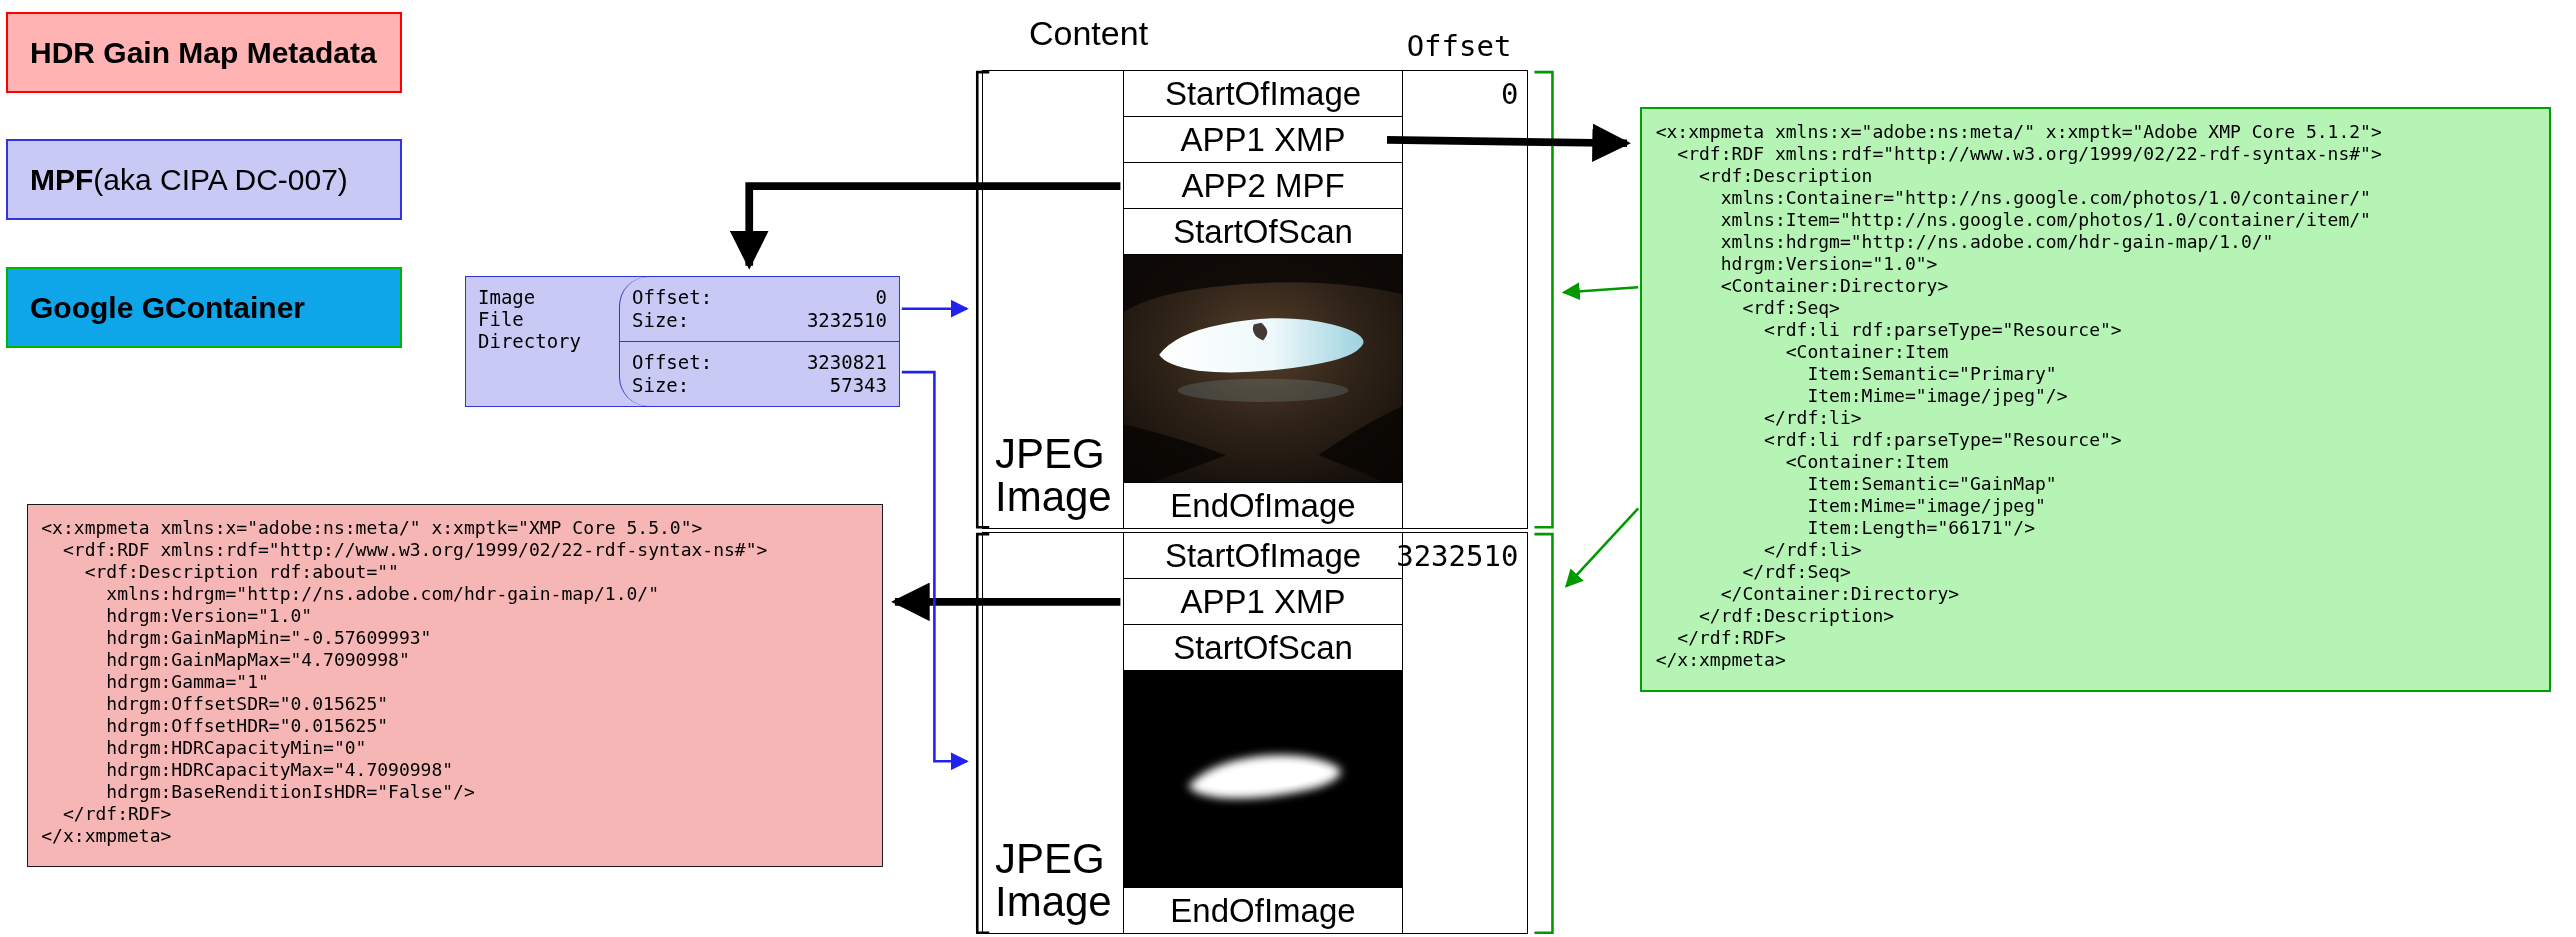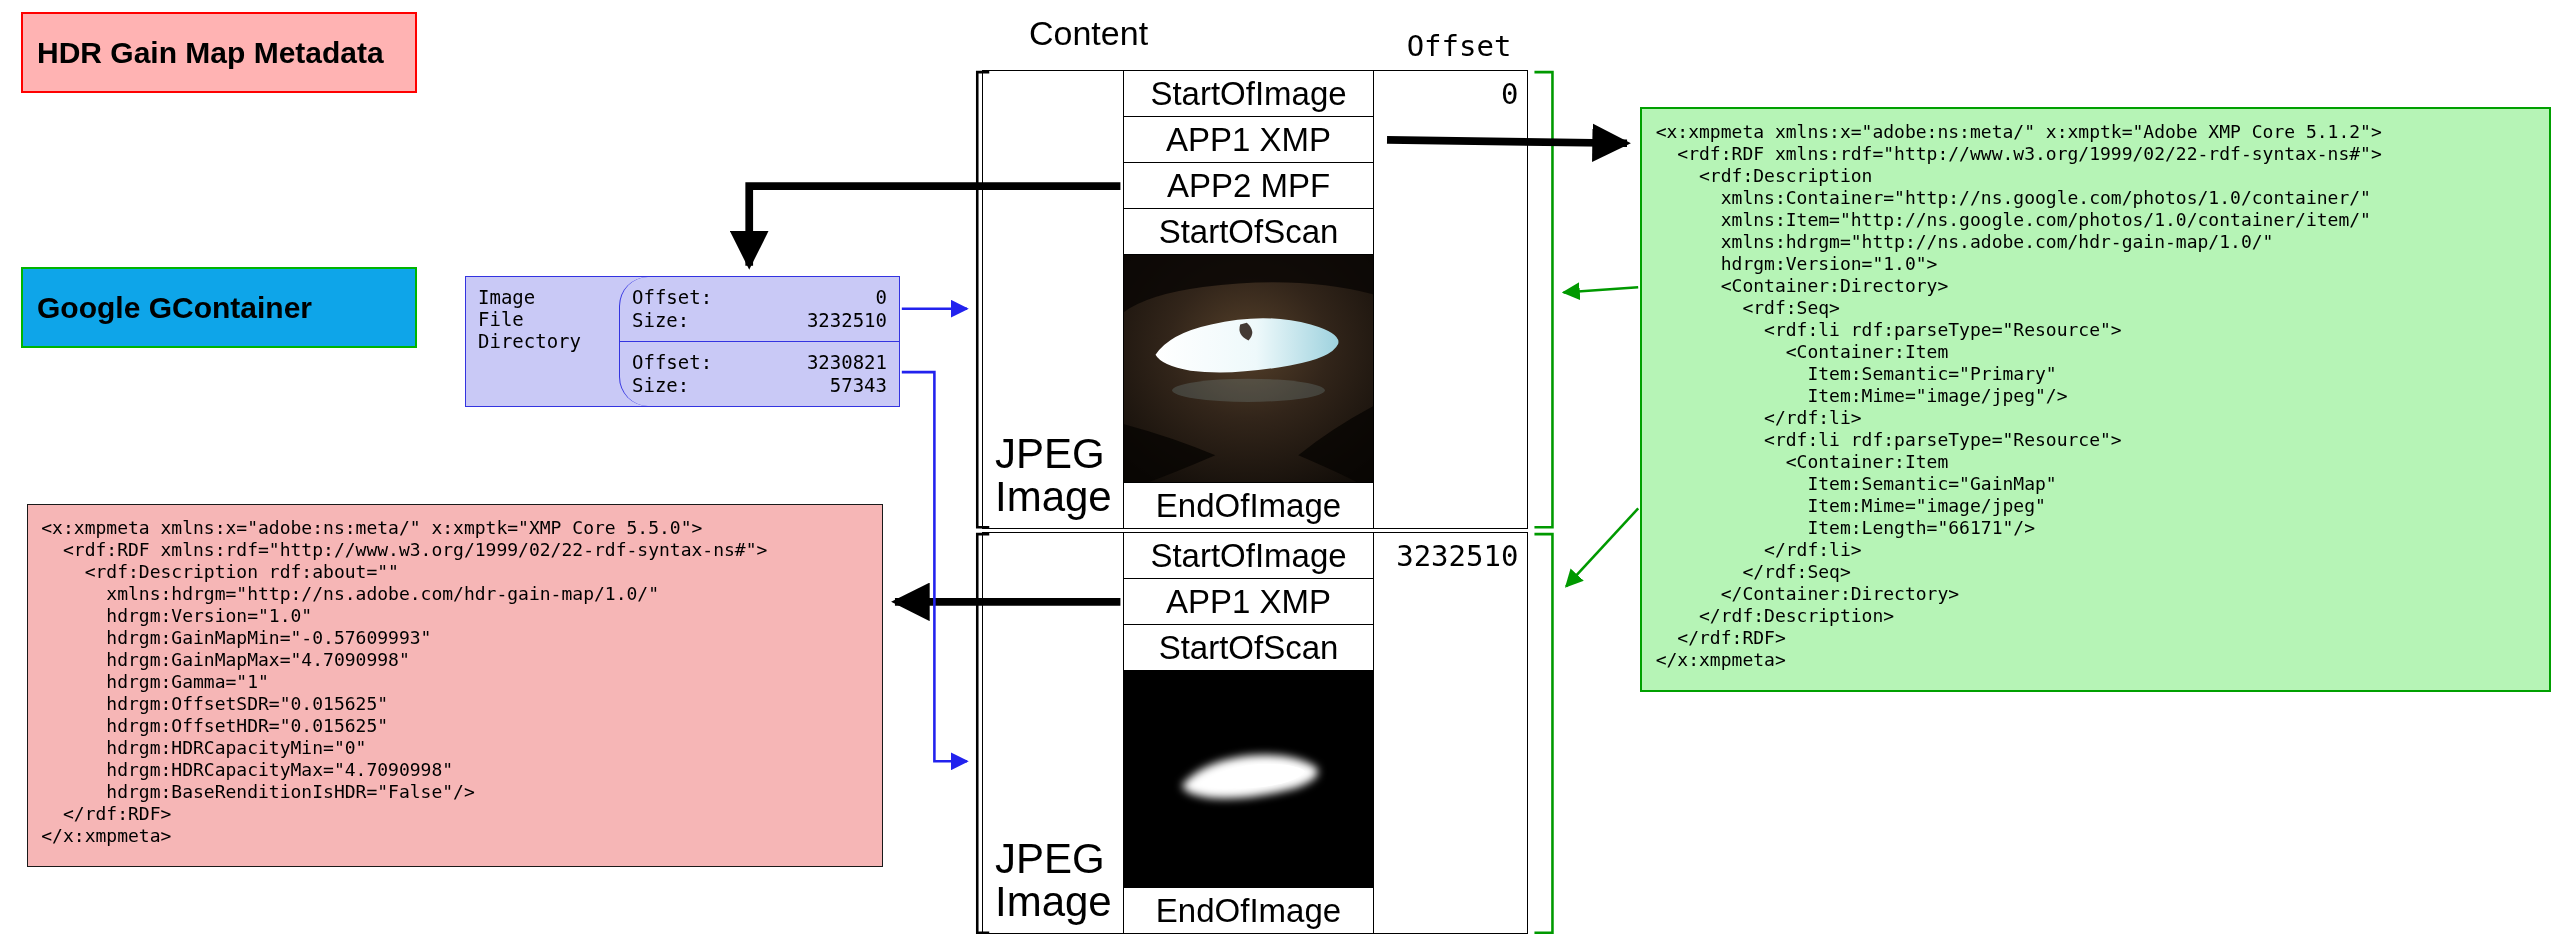--- a/index.html
+++ b/index.html
@@ -5,43 +5,43 @@
 <style>
   html, body { margin:0; padding:0; background:#ffffff; }
   .canvas {
     position:relative; width:2576px; height:938px; background:#ffffff;
     font-family:"Liberation Sans", sans-serif; overflow:hidden;
   }
   .mono { font-family:"DejaVu Sans Mono", "Liberation Mono", monospace; }
 
   
   .legend-box {
-    position:absolute; left:21px; width:396px; height:81px;
-    display:flex; align-items:center; padding-left:14px;
+    position:absolute; left:6px; width:396px; height:81px;
+    display:flex; align-items:center; padding-left:22px;
     font-size:30px; box-sizing:border-box; color:#000;
   }
   .legend-box .b { font-weight:bold; }
   #legend-red   { top:12px;  background:#ffb3b3; border:2.6px solid #ff0000; }
   #legend-blue  { top:139px; background:#c9c9f6; border:2.6px solid #3333e0; }
   #legend-green { top:267px; background:#0ea5e9; border:2.6px solid #00b400; }
 
   
   .hdr-content { position:absolute; left:1029px; top:13.7px; font-size:34px; color:#000; }
   .hdr-offset  { position:absolute; left:1385px; top:29px; width:135px; text-align:right;
                  padding-right:8.6px; font-size:29px; color:#000; box-sizing:border-box; }
 
   
   .section { position:absolute; left:982px; width:546px; border:1.7px solid #000;
              box-sizing:border-box; background:#fff; }
   #section1 { top:70px;  height:459px; }
   #section2 { top:532px; height:402px; }
   .sec-label-col { position:absolute; left:0; top:0; bottom:0; width:140px; }
   .jpeg-label { position:absolute; left:12px; bottom:10.3px; font-size:42px; line-height:43px;
                 white-space:pre-line; color:#000; }
-  .sec-content-col { position:absolute; left:140px; top:0; bottom:0; width:251px;
+  .sec-content-col { position:absolute; left:140px; top:0; bottom:0; width:280px;
                      border-left:1.7px solid #000; border-right:1.7px solid #000;
                      box-sizing:border-box; display:flex; flex-direction:column; }
   .row { flex:0 0 46px; height:46px; border-bottom:1.7px solid #000; box-sizing:border-box;
          display:flex; align-items:center; justify-content:center; font-size:33px; color:#000; }
   .row.end { border-bottom:none; flex:0 0 45px; }
   .img-row { flex:1 1 auto; border-bottom:1.7px solid #000; position:relative; overflow:hidden; background:#000; }
   .img-row svg { position:absolute; left:0; top:0; width:100%; height:100%; display:block; }
   .sec-offset-col { position:absolute; left:403px; right:0; top:0; bottom:0; }
   .offset-val { font-size:29px; line-height:46px; text-align:right; padding-right:8.6px; color:#000; }
 
@@ -71,20 +71,24 @@
              pointer-events:none; z-index:10; }
 </style>
 </head>
 <body>
 
 <div class="canvas">
 
   <div id="legend-red" class="legend-box">
     <span class="b">HDR Gain Map Metadata</span>
       <span></span>
+  </div>
+  <div id="legend-blue" class="legend-box">
+    <span class="b">MPF</span>
+      <span> (aka CIPA DC-007)</span>
   </div>
   <div id="legend-green" class="legend-box">
     <span class="b">Google GContainer</span>
       <span></span>
   </div>
 
   <div class="hdr-content">Content</div>
   <div class="hdr-offset mono">Offset</div>
 
   <div id="ifd-box">

